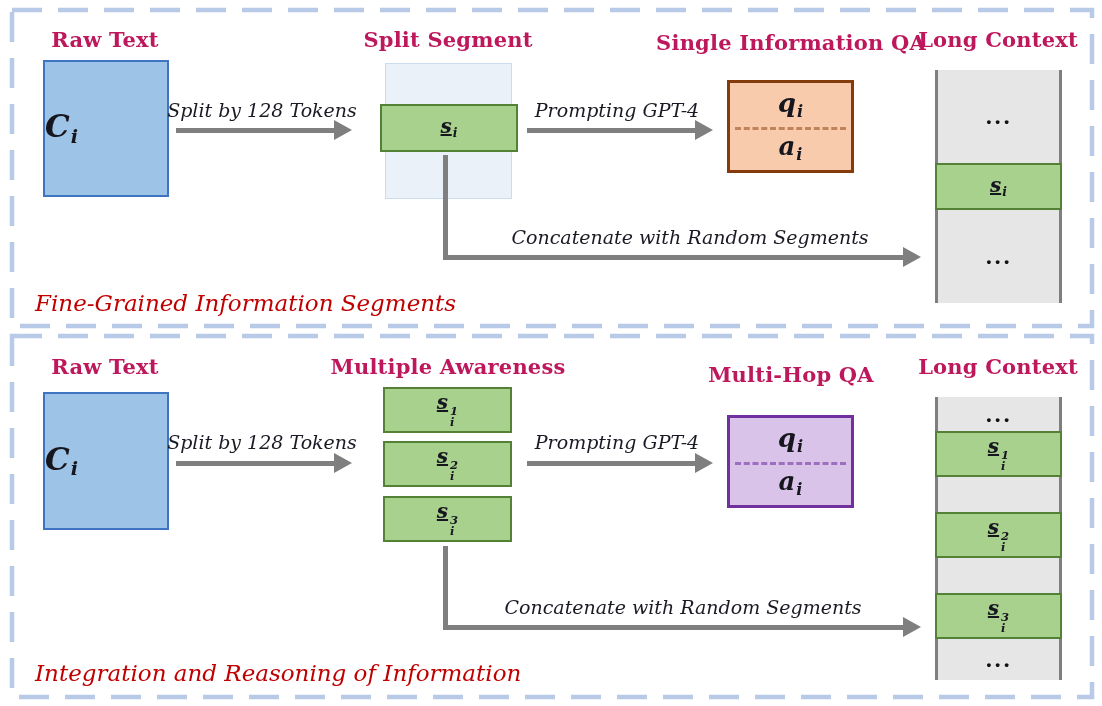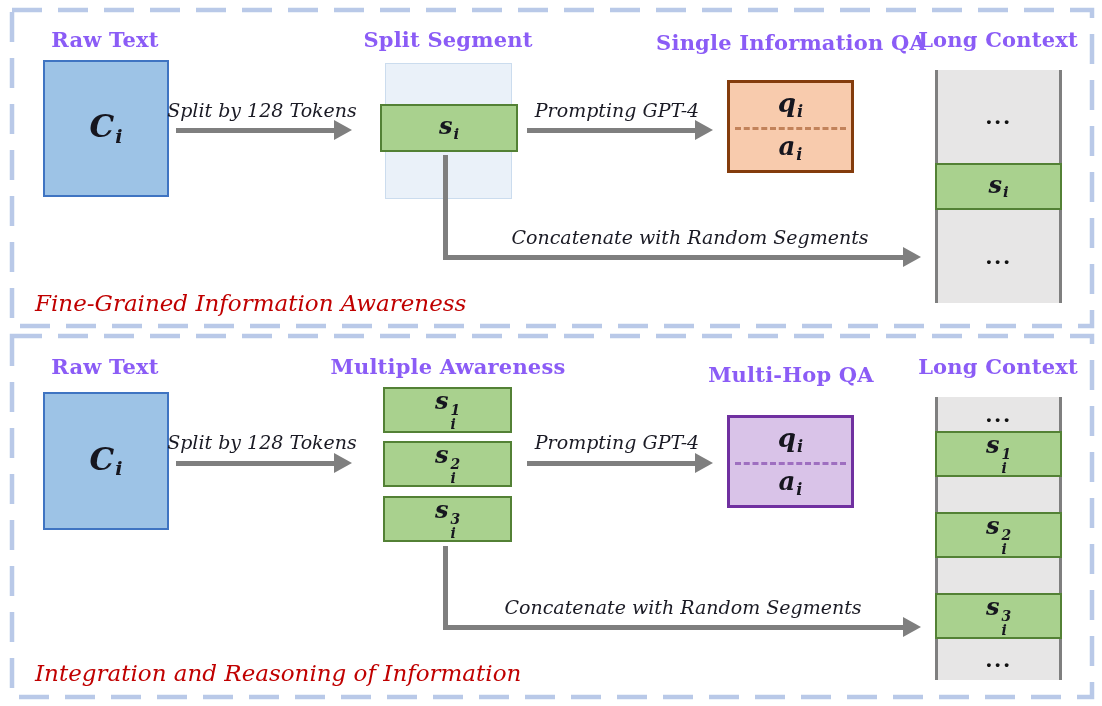--- a/index.html
+++ b/index.html
@@ -10,36 +10,36 @@
   }
   *{box-sizing:border-box;}
   .abs{position:absolute;}
 
   
   svg.frame{position:absolute;left:0;top:0;width:1102px;height:706px;pointer-events:none;}
 
   
   .label{
     position:absolute;transform:translateX(-50%);
-    font-size:21px;font-weight:600;white-space:nowrap;color:#8b5cf6;
+    font-size:21px;font-weight:600;white-space:nowrap;color:#be185d;
     letter-spacing:0.2px;
   }
   .arrow-label{
     position:absolute;transform:translateX(-50%);
     font-style:italic;font-size:19px;font-weight:500;white-space:nowrap;color:#1a1a24;
   }
   .caption{
     position:absolute;font-style:italic;font-size:23px;font-weight:500;
     color:#C00000;white-space:nowrap;
   }
 
   
   .rawbox{
     background:#9DC3E6;border:2.5px solid #3F74C2;
-    display:flex;align-items:center;justify-content:center;
+    display:flex;align-items:center;justify-content:flex-start;
   }
   .segwrap{
     background:#EAF1F9;border:1.5px solid #CBDCEE;
   }
   .greenbox{
     background:#A9D18E;border:2.5px solid #538135;
     display:flex;align-items:center;justify-content:center;
   }
   .qabox-orange{
     background:#F8CBAD;border:3px solid #843C0C;
@@ -88,21 +88,21 @@
   
   .mv{font-style:italic;font-weight:700;line-height:1;}
   .mv sub{font-size:0.62em;vertical-align:-0.3em;margin-left:1px;font-weight:700;}
   .mv .stack{
     display:inline-flex;flex-direction:column;align-items:flex-start;
     font-size:0.58em;line-height:0.95;margin-left:2px;vertical-align:-0.45em;
     font-weight:700;
   }
   .fs30{font-size:31px;}
   .fs26{font-size:26px;}
-  .fs24{font-size:24px;}
+  .fs24{font-size:20px;text-decoration:underline;}
 </style>
 </head>
 <body>
 
 <svg class="frame">
   <rect x="12" y="10" width="1080" height="316" fill="none" stroke="#B9C9E8" stroke-width="4.5" stroke-dasharray="30 16"></rect>
   <rect x="12" y="336" width="1080" height="361" fill="none" stroke="#B9C9E8" stroke-width="4.5" stroke-dasharray="30 16"></rect>
 </svg>
 
 <div>
@@ -152,21 +152,21 @@
       <span class="dots">...</span>
     </div>
     <div class="cell-green" style="top:93px;height:47px">
       <span class="mv fs24"><span>s</span><sub>i</sub></span>
     </div>
     <div class="cell-gray" style="top:140px;height:93px">
       <span class="dots">...</span>
     </div>
   </div>
 
-  <div class="caption" style="left:35px;top:290px">Fine-Grained Information Awareness</div>
+  <div class="caption" style="left:35px;top:290px">Fine-Grained Information Segments</div>
 </div>
 
 <div>
 
   <div class="label" style="left:105px;top:354px">Raw Text</div>
 
   <div class="abs rawbox" style="left:43px;top:392px;width:126px;height:138px">
     <span class="mv fs30"><span>C</span><sub>i</sub></span>
   </div>
 

